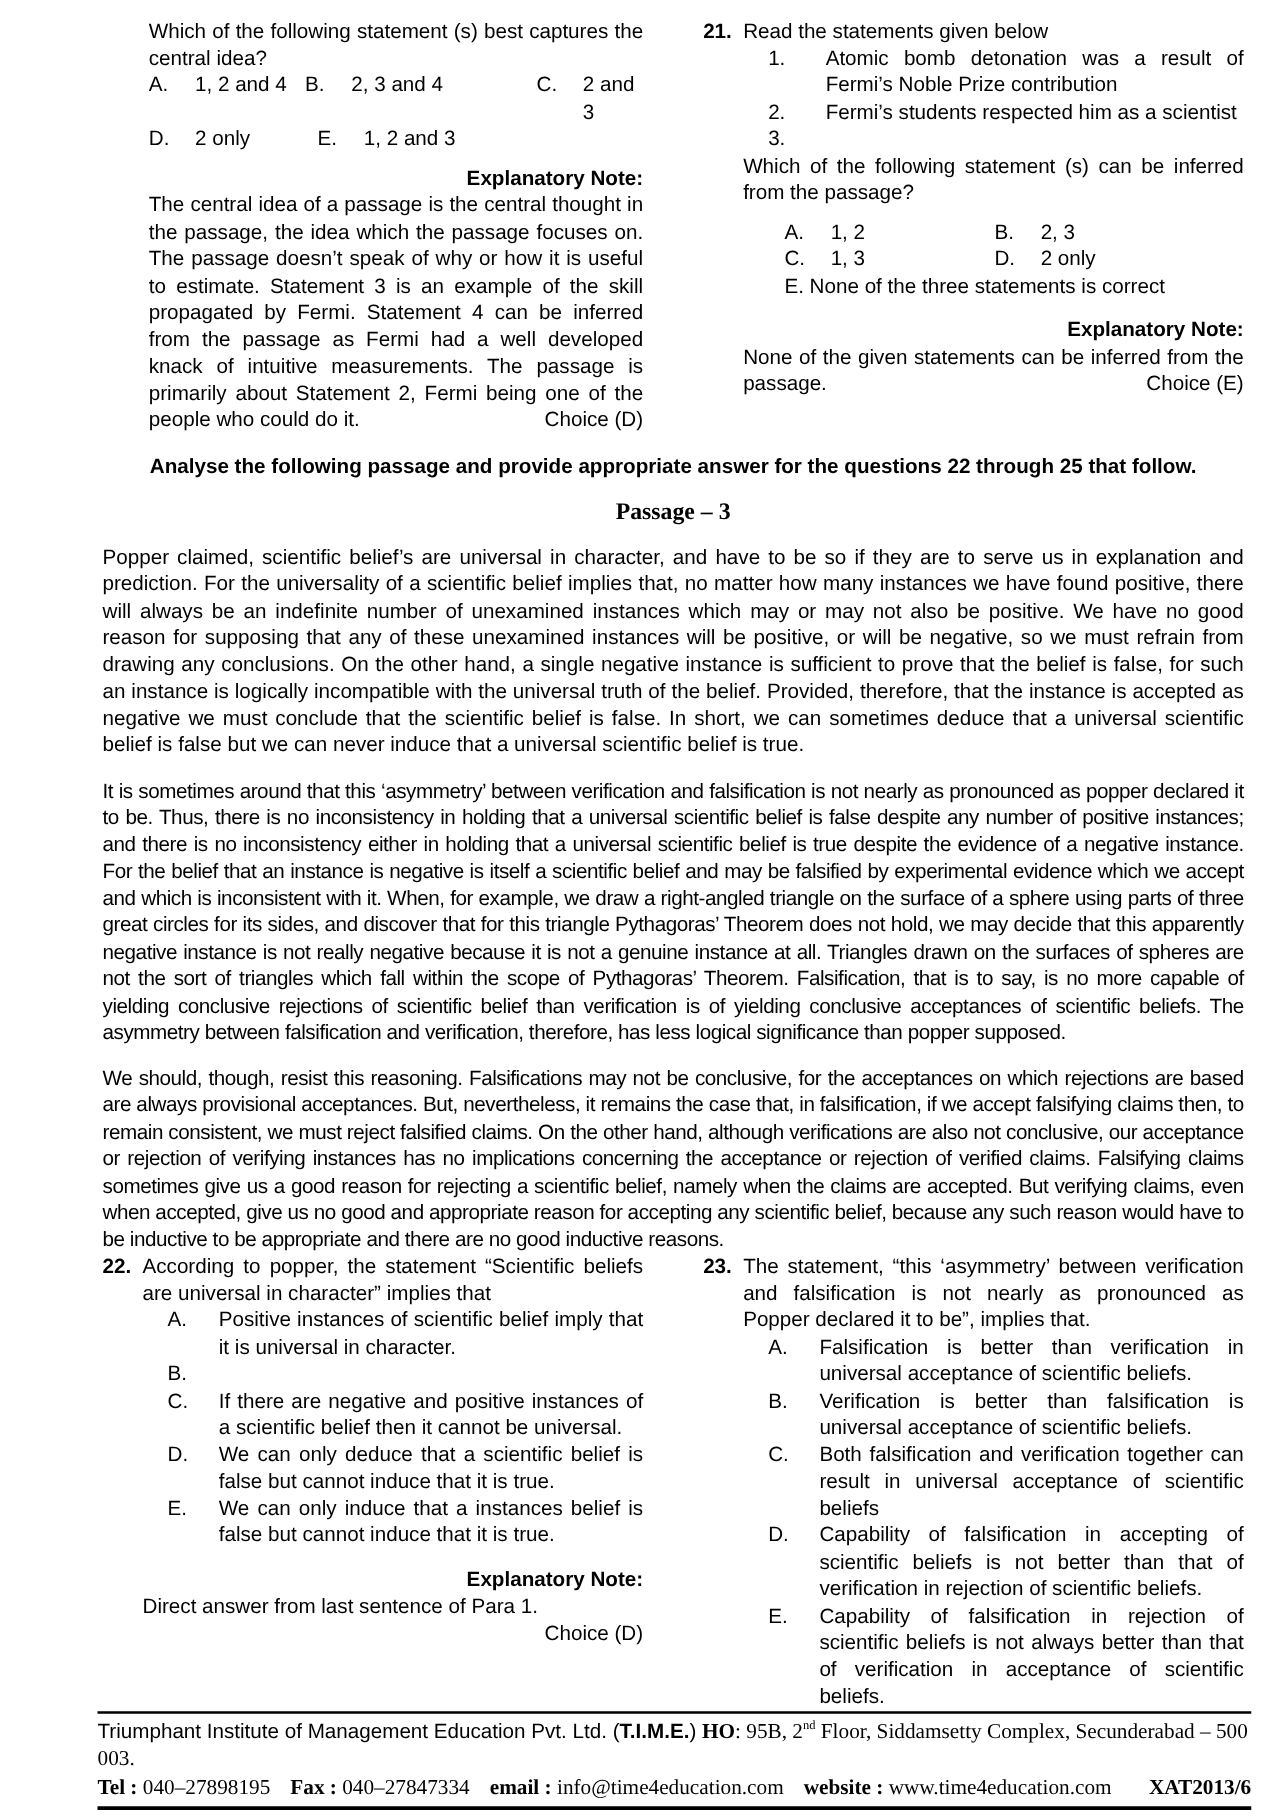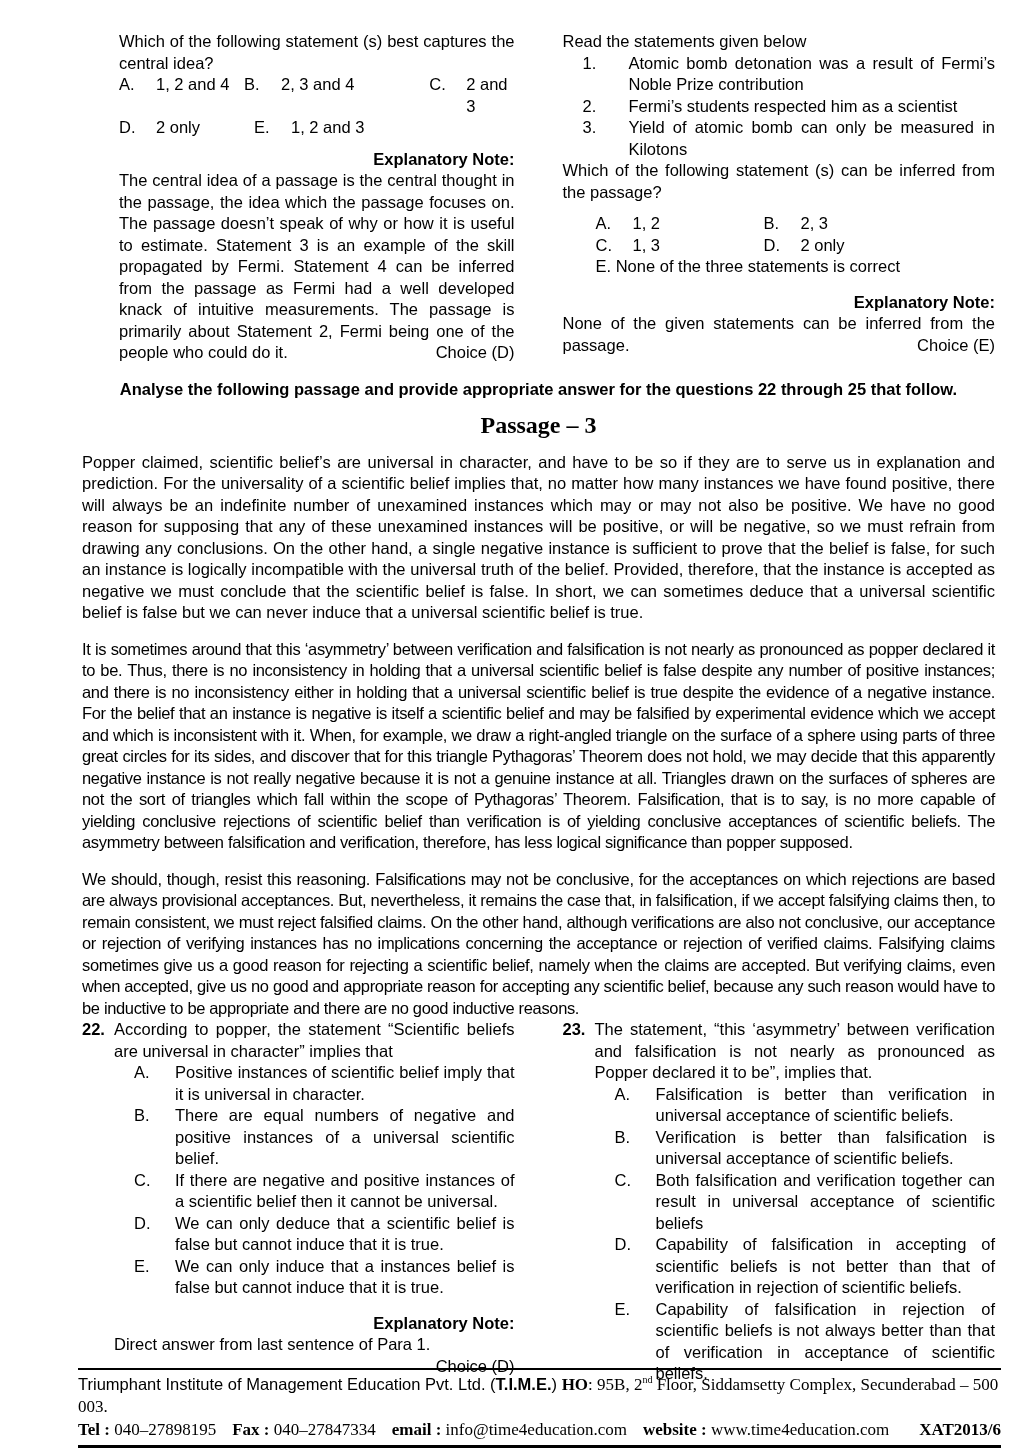--- a/index.html
+++ b/index.html
@@ -1,19 +1,19 @@
 <!DOCTYPE html>
 <html><head>
 <meta charset="utf-8">
 <style>
   html,body{margin:0;padding:0;background:#e8e8e8;}
   body{width:1024px;height:1453px;background:#ffffff;color:#000;
        font-family:"Liberation Sans","DejaVu Sans",sans-serif;
        font-size:16.5px;line-height:21.5px;position:relative;overflow:hidden;}
-  .page{box-sizing:border-box;width:1024px;height:1453px;padding:31px 29px 0 82px;position:relative;}
+  .page{box-sizing:border-box;width:1024px;height:1453px;padding:15px 29px 0 82px;position:relative;}
 
   
   .two-col{display:flex;gap:48px;}
   .col{flex:1;min-width:0;}
 
   
   .q-row{display:flex;}
   .q-num{width:32px;flex-shrink:0;font-weight:bold;}
   .q-body{flex:1;min-width:0;}
   .q-text{text-align:justify;}
@@ -44,21 +44,21 @@
 
   .note-heading{font-weight:bold;margin-top:10px;text-align:right;}
   .note-text{text-align:justify;}
   .choice-inline{float:right;}
   .choice-line{text-align:right;}
   .mt10{margin-top:10px;}
 
   
   .instruction{font-weight:bold;text-align:center;margin-top:15px;}
   .passage-title{font-family:"Liberation Serif","DejaVu Serif",serif;font-weight:bold;
-                 font-size:24px;text-align:center;margin-top:15px;}
+                 font-size:19px;text-align:center;margin-top:15px;}
   .para{margin:15px 0 0 0;text-align:justify;}
   .para.condensed{letter-spacing:-0.35px;}
 
   
   .footer{position:absolute;left:78px;right:23px;bottom:5px;
           border-top:2px solid #000;border-bottom:3px solid #000;
           padding:3px 0 4px 0;
           font-family:"Liberation Serif","DejaVu Serif",serif;font-size:17px;line-height:22px;}
   .footer .sansname{font-family:"Liberation Sans","DejaVu Sans",sans-serif;font-size:16.5px;}
   .fline2{display:flex;align-items:center;margin-top:1px;}
@@ -107,34 +107,34 @@
         <div class="note-heading">Explanatory Note:</div>
         <div class="note-text">
           <span>The central idea of a passage is the central thought in the passage, the idea which the passage focuses on. The passage doesn’t speak of why or how it is useful to estimate. Statement 3 is an example of the skill propagated by Fermi. Statement 4 can be inferred from the passage as Fermi had a well developed knack of intuitive measurements. The passage is primarily about Statement 2, Fermi being one of the people who could do it.</span>
           <span class="choice-inline">Choice (D)</span>
         </div>
       </div>
     </div>
 
     <div class="col">
       <div class="q-row">
+        <span class="q-num">21.</span>
         <div class="q-body">
           <div class="q-text">Read the statements given below</div>
 
           <div class="stmt-item">
             <span class="sn">1.</span>
             <span class="st">Atomic bomb detonation was a result of Fermi’s Noble Prize contribution</span>
           </div>
           <div class="stmt-item">
             <span class="sn">2.</span>
             <span class="st">Fermi’s students respected him as a scientist</span>
           </div>
           <div class="stmt-item">
             <span class="sn">3.</span>
-            <span class="st">Yield of atomic bomb can only be measured in Kilotons</span>
           </div>
 
           <div class="q-text">Which of the following statement (s) can be inferred from the passage?</div>
 
           <div class="optpair-row mt10">
             <span class="optpair-cell">
               <span class="ol">A.</span>
               <span>1, 2</span>
             </span>
             <span class="optpair-cell">
@@ -180,21 +180,20 @@
         <span class="q-num">22.</span>
         <div class="q-body">
           <div class="q-text">According to popper, the statement “Scientific beliefs are universal in character” implies that</div>
 
           <div class="opt-item">
             <span class="ol">A.</span>
             <span class="ot">Positive instances of scientific belief imply that it is universal in character.</span>
           </div>
           <div class="opt-item">
             <span class="ol">B.</span>
-            <span class="ot">There are equal numbers of negative and positive instances of a universal scientific belief.</span>
           </div>
           <div class="opt-item">
             <span class="ol">C.</span>
             <span class="ot">If there are negative and positive instances of a scientific belief then it cannot be universal.</span>
           </div>
           <div class="opt-item">
             <span class="ol">D.</span>
             <span class="ot">We can only deduce that a scientific belief is false but cannot induce that it is true.</span>
           </div>
           <div class="opt-item">

